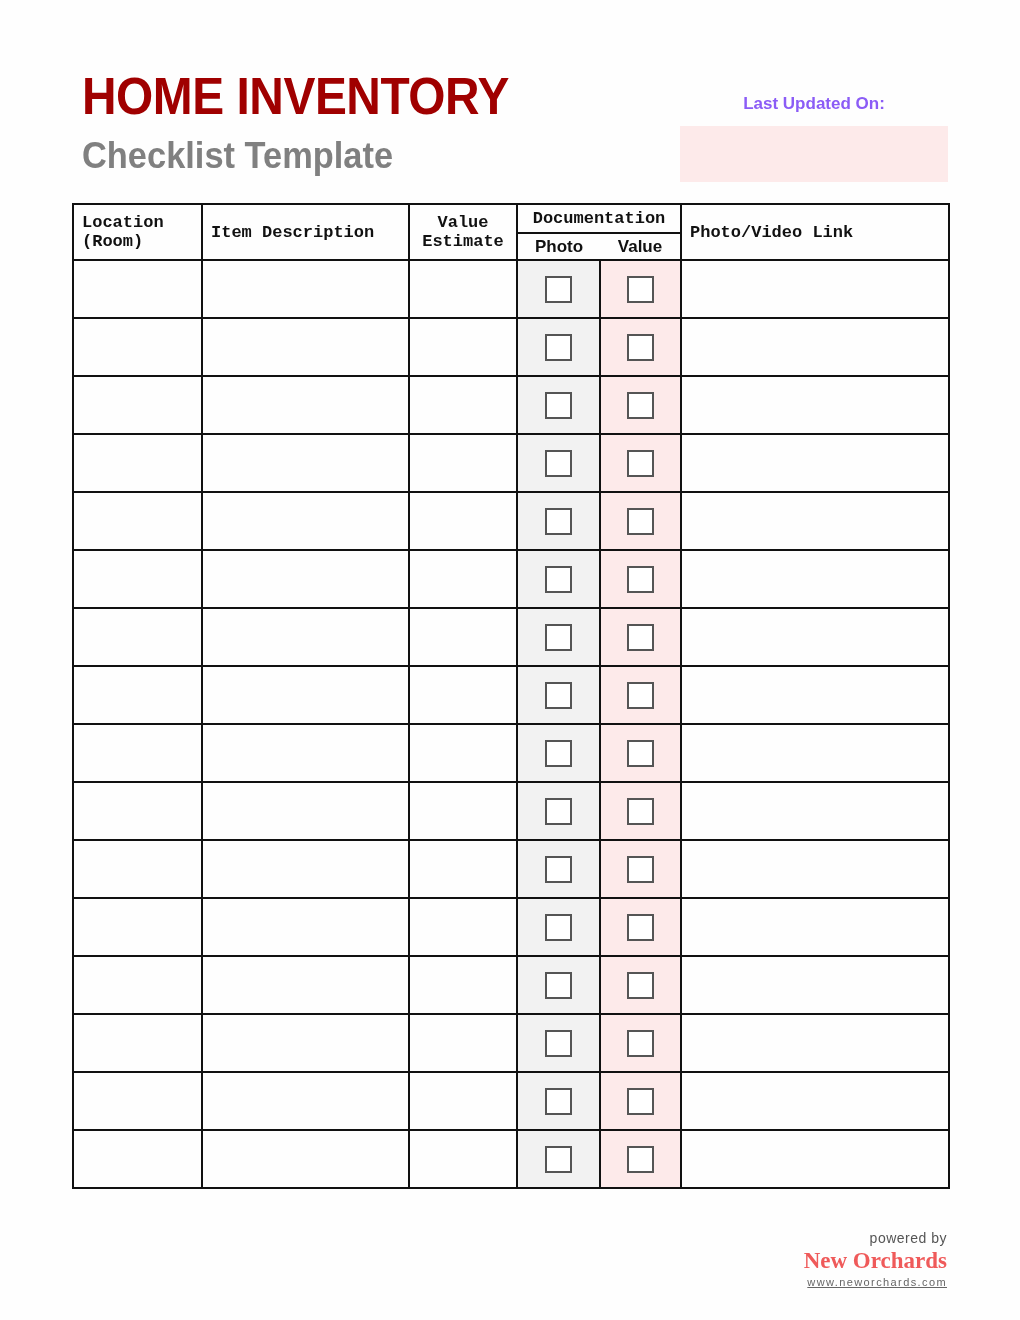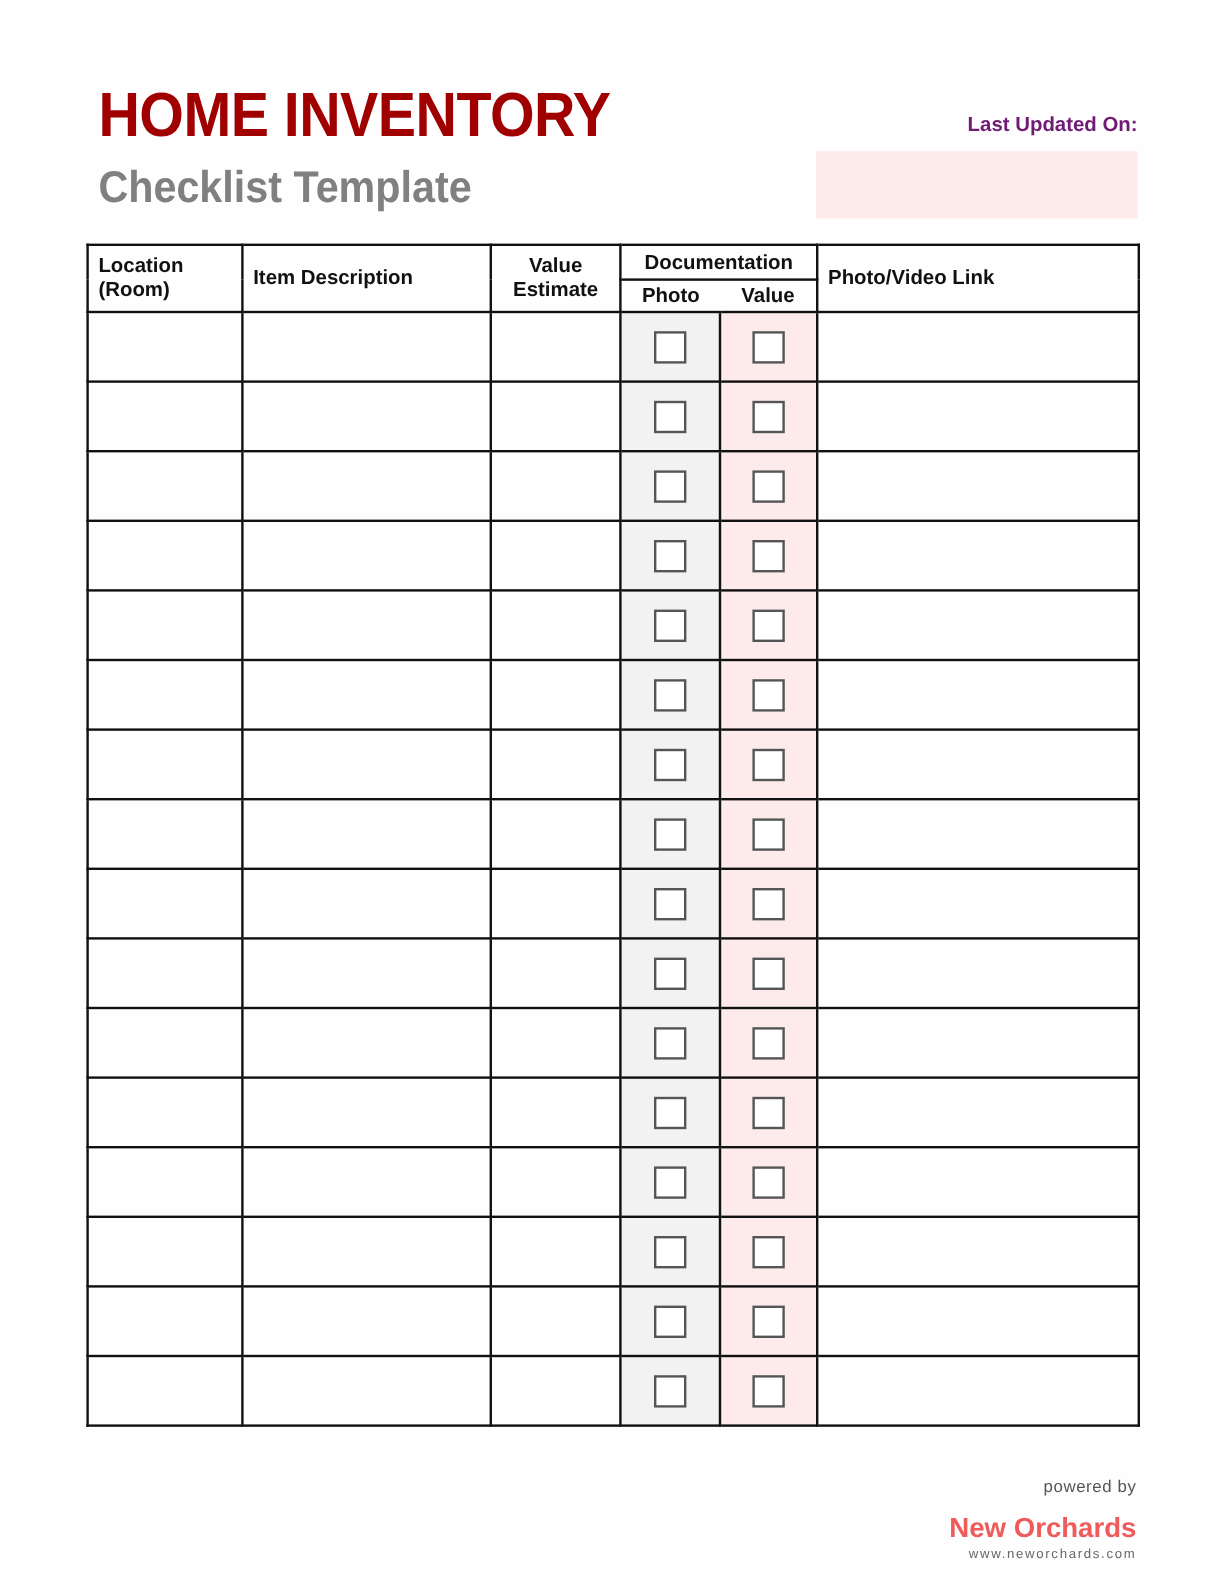--- a/index.html
+++ b/index.html
@@ -1,37 +1,37 @@
 <!DOCTYPE html>
 <html><head>
 <meta charset="utf-8">
 <style>
   html, body { margin:0; padding:0; }
   body { width:1020px; height:1320px; background:#fefefe; position:relative; font-family:"Liberation Sans", sans-serif; overflow:hidden; }
   .title { position:absolute; left:82px; top:66px; font-size:52px; font-weight:bold; color:#a00000; letter-spacing:-0.5px; line-height:60px; margin:0; transform:scaleX(0.92); transform-origin:left; }
   .subtitle { position:absolute; left:82px; top:134px; font-size:37px; font-weight:bold; color:#808080; line-height:44px; margin:0; transform:scaleX(0.93); transform-origin:left; }
-  .last-label { position:absolute; left:680px; width:268px; top:94px; text-align:right; font-size:17px; font-weight:bold; color:#701a75; }
+  .last-label { position:absolute; left:680px; width:268px; top:94px; text-align:center; font-size:17px; font-weight:bold; color:#8b5cf6; }
   .last-box { position:absolute; left:680px; top:126px; width:268px; height:56px; background:#fdeaea; border:none; padding:0; }
   table { position:absolute; left:72px; top:203px; border-collapse:collapse; table-layout:fixed; width:876px; }
   td, th { border:2px solid #111; padding:0; font-size:17px; font-weight:bold; color:#111; }
   th { text-align:left; padding-left:8px; }
   th.center { text-align:center; padding-left:0; }
-  .h1 { height:29px; }
+  .h1 { height:29px;font-family:Liberation Mono, monospace; }
   .h2 { height:27px; }
   .body-row td { height:56px; }
   td.photo { background:#f2f2f2; text-align:center; }
   td.video { background:#fdeaea; text-align:center; }
   .sub-th { border-top:1px solid #a21caf; }
   .sub-photo { border-right:none; }
   .sub-video { border-left:none; }
   .cb { display:inline-block; width:27px; height:27px; border:2px solid #555; background:#fff; box-sizing:border-box; vertical-align:middle; cursor:pointer; }
   .footer { position:absolute; left:760px; top:1230px; width:187px; text-align:right; }
   .powered { font-size:14px; color:#555; text-align:right; padding-left:33px; letter-spacing:0.5px; }
-  .brand { font-size:23px; font-weight:bold; color:#ef5a5a; margin-top:14px; }
-  .url { font-size:11px; color:#666; letter-spacing:1.4px; margin-top:2px; }
+  .brand { font-size:23px; font-weight:bold; color:#ef5a5a; margin-top:2px;font-family:Liberation Serif, serif; }
+  .url { font-size:11px; color:#666; letter-spacing:1.4px; margin-top:2px;text-decoration:underline; }
 </style>
 </head>
 <body>
 
 <h1 class="title">HOME INVENTORY</h1>
 <h2 class="subtitle">Checklist Template</h2>
 
 <div class="last-label">Last Updated On:</div>
 <div class="last-box" contenteditable="true" style=""></div>
 

